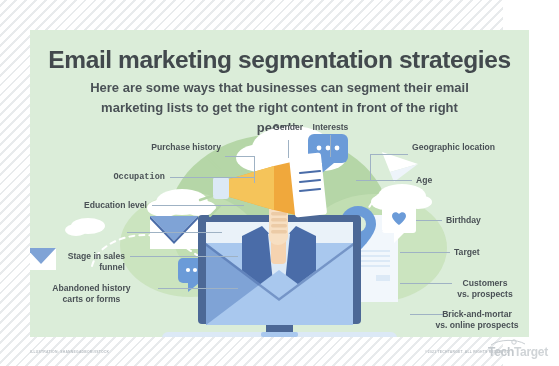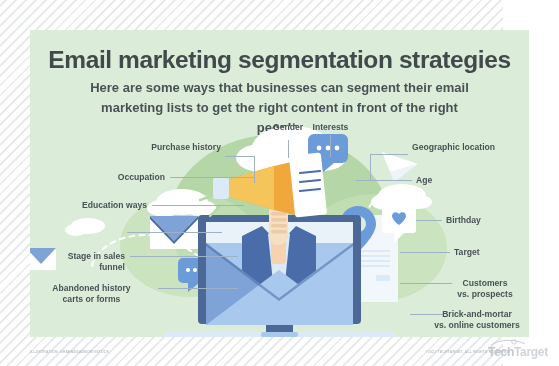--- a/index.html
+++ b/index.html
@@ -236,35 +236,35 @@
     <div class="lead" style="left:326px;top:150px;width:56px;"></div>
     <div class="lead" style="left:386px;top:190px;width:26px;"></div>
     <div class="lead" style="left:370px;top:222px;width:50px;"></div>
     <div class="lead" style="left:370px;top:253px;width:52px;"></div>
     <div class="lead" style="left:380px;top:284px;width:34px;"></div>
 
     <div class="lbl c" style="left:208px;top:92px;width:100px;">Gender</div>
     <div class="lbl c" style="left:258px;top:92px;width:85px;">Interests</div>
 
     <div class="lbl l" style="left:55px;top:112px;width:136px;">Purchase history</div>
-    <div class="lbl l" style="left:35px;top:142px;width:100px;">Occupation</div>
-    <div class="lbl l" style="left:20px;top:170px;width:97px;">Education ways</div>
+    <div class="lbl l" style="left:35px;top:142px;width:100px;font-family:Liberation Mono, monospace;">Occupation</div>
+    <div class="lbl l" style="left:20px;top:170px;width:97px;">Education level</div>
     <div class="lbl c" style="left:5px;top:221px;width:90px;text-align:right;">Stage in sales
 funnel</div>
     <div class="lbl c" style="left:0px;top:253px;width:123px;">Abandoned history
 carts or forms</div>
 
     <div class="lbl r" style="left:382px;top:112px;width:120px;">Geographic location</div>
     <div class="lbl r" style="left:386px;top:145px;width:60px;">Age</div>
     <div class="lbl r" style="left:416px;top:185px;width:70px;">Birthday</div>
     <div class="lbl r" style="left:424px;top:217px;width:60px;">Target</div>
     <div class="lbl c" style="left:412px;top:248px;width:86px;">Customers
 vs. prospects</div>
     <div class="lbl c" style="left:388px;top:279px;width:118px;">Brick-and-mortar
-vs. online customers</div>
+vs. online prospects</div>
 
   </div>
 
   <div class="foot" id="foot-left">ILLUSTRATION: SHANNEGADBORI/ISTOCK</div>
   <div class="foot" id="foot-right">©2021 TECHTARGET. ALL RIGHTS RESERVED</div>
 
   <svg id="logo-swoosh" viewBox="0 0 38 7">
     <path d="M2 6 C10 0, 28 0, 36 5" fill="none" stroke="#c9ced2" stroke-width="1"></path>
     <circle cx="25" cy="3" r="2.2" fill="none" stroke="#c9ced2" stroke-width="1"></circle>
   </svg>

